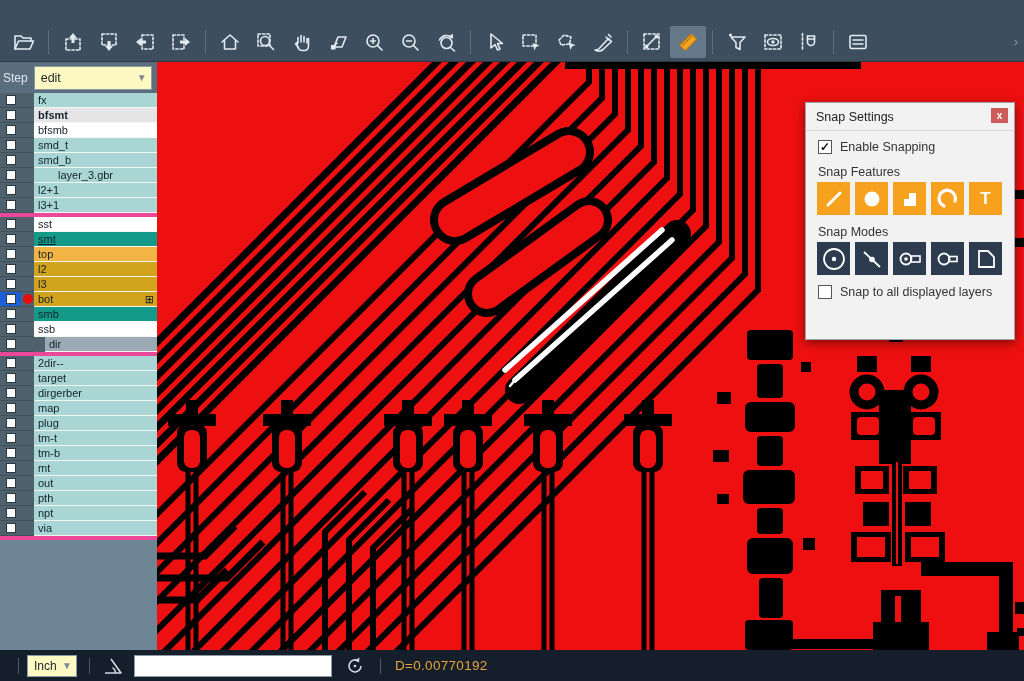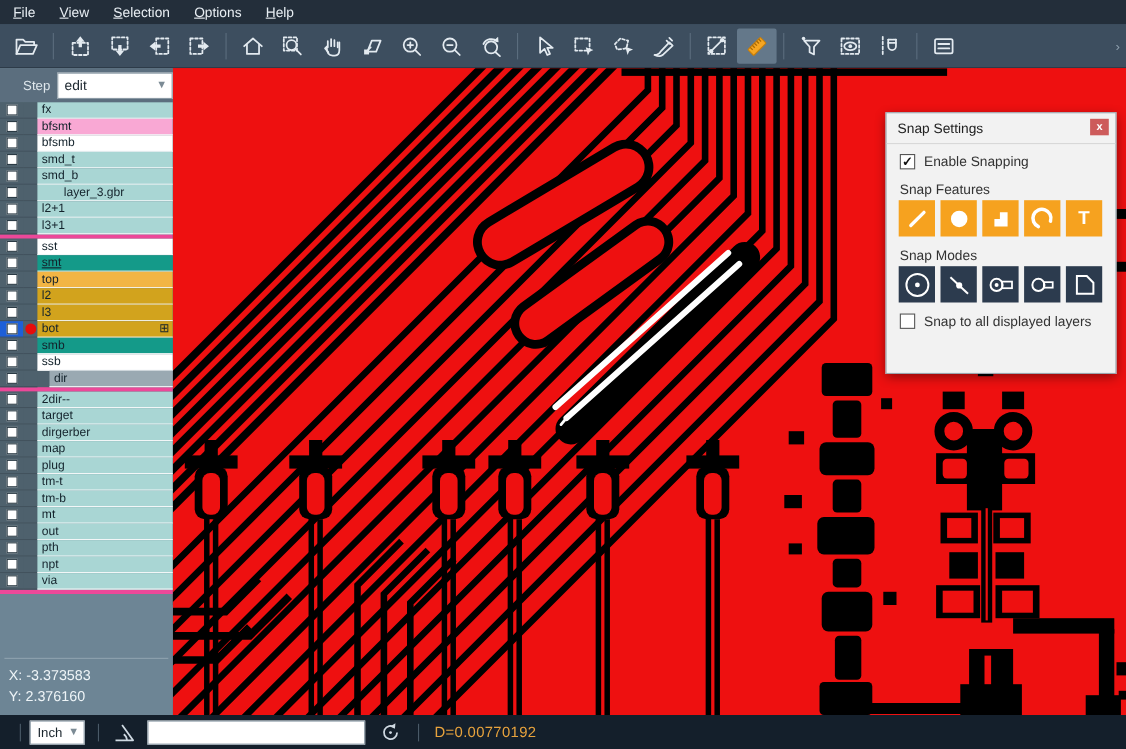--- a/index.html
+++ b/index.html
@@ -17,23 +17,23 @@
   .tbtn.active { background:#64788a; border-radius:2px; }
   .tbtn svg { display:block; }
   .tsep { width:1px; height:24px; background:#5b6d7e; margin:0 6px; flex:0 0 auto; }
   .tb-overflow { color:#8fa0af; font-size:12px; margin-left:auto; margin-right:6px; }
   .ic { stroke:#e3eaf0; fill:none; stroke-width:1.6; stroke-linecap:round; stroke-linejoin:round; }
   .icf { fill:#e3eaf0; stroke:none; }
   .icdash { stroke-dasharray:2.4 2; }
 
   
   #sidebar { position:absolute; left:0; top:62px; width:157px; height:588px; background:#6d8595; }
-  #steprow { height:31px; background:#5b6e7e; display:flex; align-items:center; padding-left:21px; }
+  #steprow { height:31px; background:#5b6e7e; display:flex; align-items:center; padding-left:3px; }
   #steprow .steplabel { color:#dfe7ec; font-size:12px; margin-right:6px; }
-  .fakeselect { background:#ffffff; border:1px solid #8b9aa5; height:24px; display:flex; align-items:center; justify-content:space-between; padding:0 4px 0 6px; font-size:12.5px; color:#1a252d; }
+  .fakeselect { background:#fef9c3; border:1px solid #8b9aa5; height:24px; display:flex; align-items:center; justify-content:space-between; padding:0 4px 0 6px; font-size:12.5px; color:#1a252d; }
   #stepselect { width:118px; }
   .chev { color:#7c8b95; font-size:10px; }
   #layerlist { background:#4e616d; }
   .lgroup { border-bottom:4px solid #ec4899; }
   .layer-row { display:flex; align-items:stretch; height:15px; }
   .cbcell { width:21px; background:#4e616d; border-bottom:1px solid #42525d; display:flex; align-items:center; justify-content:center; flex:0 0 auto; }
   .cb { width:10px; height:10px; background:#fff; border:1.5px solid #2a3a44; }
   .layer-row.selected .cbcell { background:#1d5fd8; }
   .gutter { width:13px; background:#4e616d; border-bottom:1px solid #42525d; display:flex; align-items:center; justify-content:center; flex:0 0 auto; }
   .reddot { width:10px; height:10px; border-radius:50%; background:#e60c0c; }
@@ -71,28 +71,20 @@
   #unitselect { width:50px; height:22px; margin:0 0 0 8px; font-size:12px; }
   #measureinput { width:198px; height:22px; background:#fff; border:1px solid #8b9aa5; font-size:12px; padding:0 4px; color:#1a252d; }
   #distreadout { color:#e8a33d; font-size:13.5px; letter-spacing:.3px; }
   .sico { flex:0 0 auto; }
 </style>
 </head>
 <body>
 
 <div id="window">
 
-  <div id="menubar">
-
-  <span class="mitem">File</span>
-      <span class="mitem">View</span>
-      <span class="mitem">Selection</span>
-      <span class="mitem">Options</span>
-      <span class="mitem">Help</span>
-    </div>
 
   <div id="toolbar">
     <button class="tbtn">
         <svg width="22" height="22" viewBox="0 0 22 22">
           <path class="ic" d="M2,18 V5 h6 l2,2 h8 v3"></path>
           <path class="ic" d="M2,18 l3.5,-8 h15 l-3.5,8 z"></path>
         </svg>
       </button>
     <div class="tsep"></div>
     <button class="tbtn">
@@ -376,21 +368,21 @@
             <span class="gutter"></span>
             <span class="lname" style="background: rgb(169, 214, 212);">
               <span>fx</span>
             </span>
           </div>
           <div class="layer-row">
             <span class="cbcell">
               <span class="cb"></span>
             </span>
             <span class="gutter"></span>
-            <span class="lname" style="background: #f9a8d4;">
+            <span class="lname" style="background: #e5e5e5; font-weight: bold;">
               <span>bfsmt</span>
             </span>
           </div>
           <div class="layer-row">
             <span class="cbcell">
               <span class="cb"></span>
             </span>
             <span class="gutter"></span>
             <span class="lname" style="background: #ffffff;">
               <span>bfsmb</span>
@@ -633,25 +625,20 @@
           <div class="layer-row">
             <span class="cbcell">
               <span class="cb"></span>
             </span>
             <span class="gutter"></span>
             <span class="lname" style="background: rgb(169, 214, 212);">
               <span>via</span>
             </span>
           </div>
         </div>
-    </div>
-    <div id="coords">
-      <div class="sepline"></div>
-      <div class="ctext" id="coordx">X: -3.373583</div>
-      <div class="ctext" id="coordy">Y: 2.376160</div>
     </div>
   </div>
 
   <div id="snapdlg">
     <div id="dlgtitle">Snap Settings</div>
     <button id="dlgclose">x</button>
     <div id="dlgsep"></div>
     <div class="dlgcheckrow" id="enablerow">
       <span class="dcb">✓</span>
       <span class="dlglabel">Enable Snapping</span>

